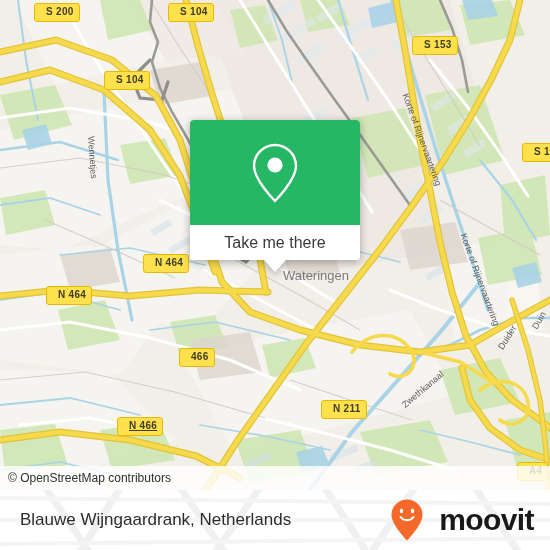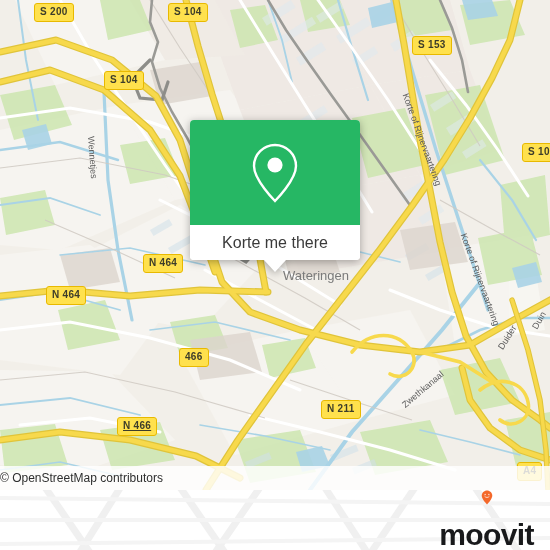--- a/index.html
+++ b/index.html
@@ -34,21 +34,21 @@
   
   .shield {
     position: absolute;
     background: #ffe14d;
     border: 1.6px solid #e8b900;
     border-radius: 3px;
     color: #3d3d2a;
     font-size: 10px;
     font-weight: bold;
     line-height: 1;
-    padding: 3px 5px 4px 5px;
+    padding: 3px 5px 4px 11px;
     letter-spacing: 0.3px;
     white-space: nowrap;
     font-family: "Liberation Sans", sans-serif;
     box-sizing: border-box;
   }
 
   
   .place-label {
     position: absolute;
     color: #7a7a7a;
@@ -111,21 +111,21 @@
   #attrib {
     position: absolute;
     left: 0;
     top: 466px;
     width: 550px;
     height: 24px;
     background: rgba(255,255,255,0.82);
     display: flex;
     align-items: center;
     box-sizing: border-box;
-    padding-left: 0;
+    padding-left: 8px;
   }
   #attrib-text {
     color: #2e2e2e;
     font-size: 12px;
     font-family: "Liberation Sans", sans-serif;
   }
 
   
   #footer {
     position: absolute;
@@ -154,21 +154,20 @@
     font-family: "Liberation Sans", sans-serif;
   }
   #footer-logo {
     position: absolute;
     right: 16px;
     top: 0;
     height: 60px;
     display: flex;
     align-items: center;
     gap: 15px;
-    flex-direction: column;
   }
   #moovit-word {
     color: #18191b;
     font-size: 30px;
     font-weight: bold;
     letter-spacing: -0.6px;
     font-family: "Liberation Sans", sans-serif;
     line-height: 1;
   }
 </style>
@@ -395,21 +394,21 @@
     <div class="shield" style="left:517px; top:462px;">A4</div>
 
     <div id="popup">
       <div id="popup-body">
         <div id="popup-green">
           <svg width="48" height="62" viewBox="0 0 48 62">
             <path d="M24 3 C12.4 3 3 12.4 3 24 C3 38 24 59 24 59 C24 59 45 38 45 24 C45 12.4 35.6 3 24 3 Z" fill="none" stroke="#ffffff" stroke-width="2.4"></path>
             <circle cx="24" cy="23" r="7.6" fill="#ffffff"></circle>
           </svg>
         </div>
-        <div id="popup-label">Korte me there</div>
+        <div id="popup-label">Take me there</div>
       </div>
       <div id="popup-tail"></div>
     </div>
 
     <div id="attrib">
       <span id="attrib-text">© OpenStreetMap contributors</span>
     </div>
   </div>
 
   <div id="footer">
@@ -424,20 +423,21 @@
         <path d="M 420 -10 L 366 70"></path>
         <path d="M 470 -10 L 524 70"></path>
       </g>
       <g stroke="#f4f4f4" fill="none" stroke-width="4">
         <path d="M 0 30 L 550 30"></path>
         <path d="M 0 8 L 550 14"></path>
         <path d="M 0 54 L 550 48"></path>
       </g>
     </svg>
 
+    <div id="footer-title">Blauwe Wijngaardrank, Netherlands</div>
 
     <div id="footer-logo">
       <svg width="34" height="44" viewBox="0 0 34 44">
         <path d="M17 1.5 C8.4 1.5 1.5 8.4 1.5 17 C1.5 27 17 42.5 17 42.5 C17 42.5 32.5 27 32.5 17 C32.5 8.4 25.6 1.5 17 1.5 Z" fill="#f4682a"></path>
         <ellipse cx="11.5" cy="13" rx="1.7" ry="2.3" fill="#ffffff"></ellipse>
         <ellipse cx="22.5" cy="13" rx="1.7" ry="2.3" fill="#ffffff"></ellipse>
         <path d="M 10.5 19 C 13.5 23.2, 20.5 23.2, 23.5 19" fill="none" stroke="#ffffff" stroke-width="2.1" stroke-linecap="round"></path>
       </svg>
       <span id="moovit-word">moovit</span>
     </div>

